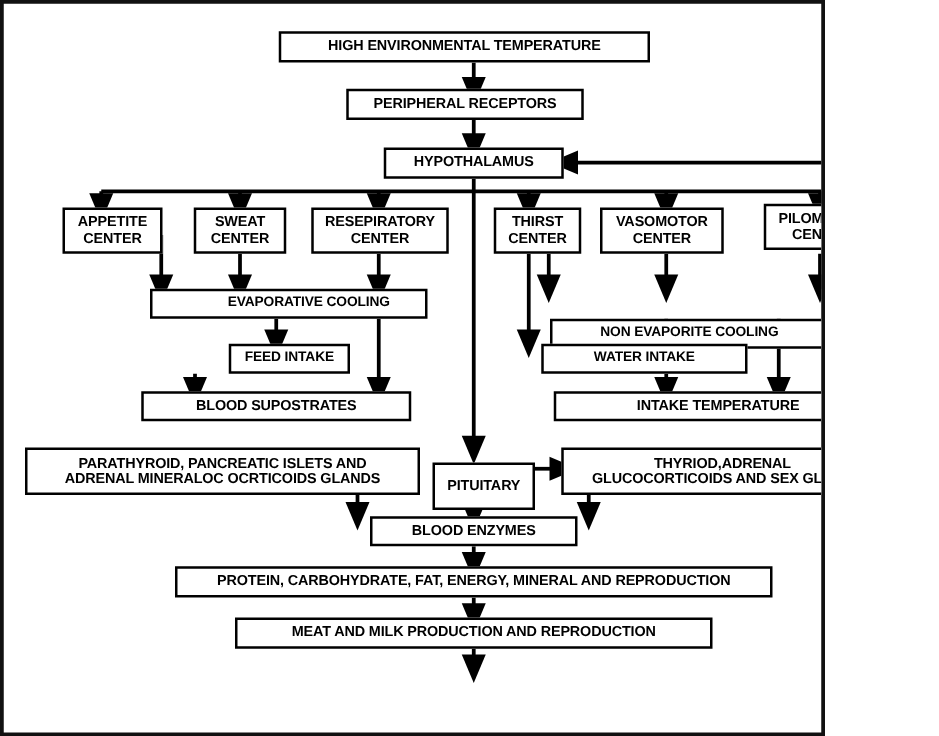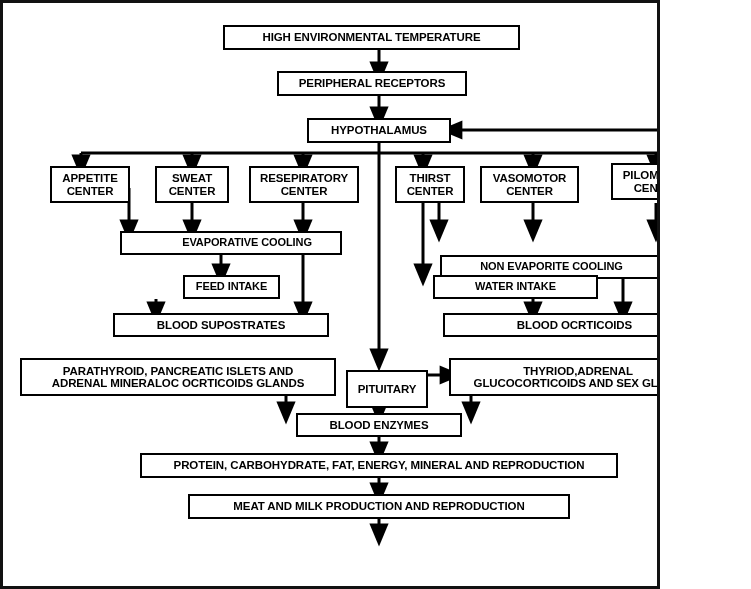--- a/index.html
+++ b/index.html
@@ -177,21 +177,21 @@
   <div class="node n-evap" style="left:117px; top:228px; width:222px; height:24px;">EVAPORATIVE COOLING</div>
 
   <div class="node n-small" style="left:437px; top:228px; width:223px; height:24px;margin-top:24px;">NON EVAPORITE COOLING</div>
 
   <div class="node n-small" style="left:180px; top:272px; width:97px; height:24px;">FEED INTAKE</div>
 
   <div class="node n-small" style="left:430px; top:272px; width:165px; height:24px;">WATER INTAKE</div>
 
   <div class="node n-wide" style="left:110px; top:310px; width:216px; height:24px;">BLOOD SUPOSTRATES</div>
 
-  <div class="node n-wide" style="left:440px; top:310px; width:263px; height:24px;">BLOOD OCRTICOIDS</div>
+  <div class="node n-wide" style="left:440px; top:310px; width:263px; height:24px;">INTAKE TEMPERATURE</div>
 
   <div class="node n-gland" style="left:17px; top:355px; width:316px; height:38px; white-space:pre-line;">PARATHYROID, PANCREATIC ISLETS AND
 ADRENAL MINERALOC OCRTICOIDS GLANDS</div>
 
   <div class="node n-wide" style="left:343px; top:367px; width:82px; height:38px;">PITUITARY</div>
 
   <div class="node n-gland" style="left:446px; top:355px; width:258px; height:38px; white-space:pre-line;">THYRIOD,ADRENAL
 GLUCOCORTICOIDS AND SEX GLAND</div>
 
   <div class="node n-wide" style="left:293px; top:410px; width:166px; height:24px;">BLOOD ENZYMES</div>

